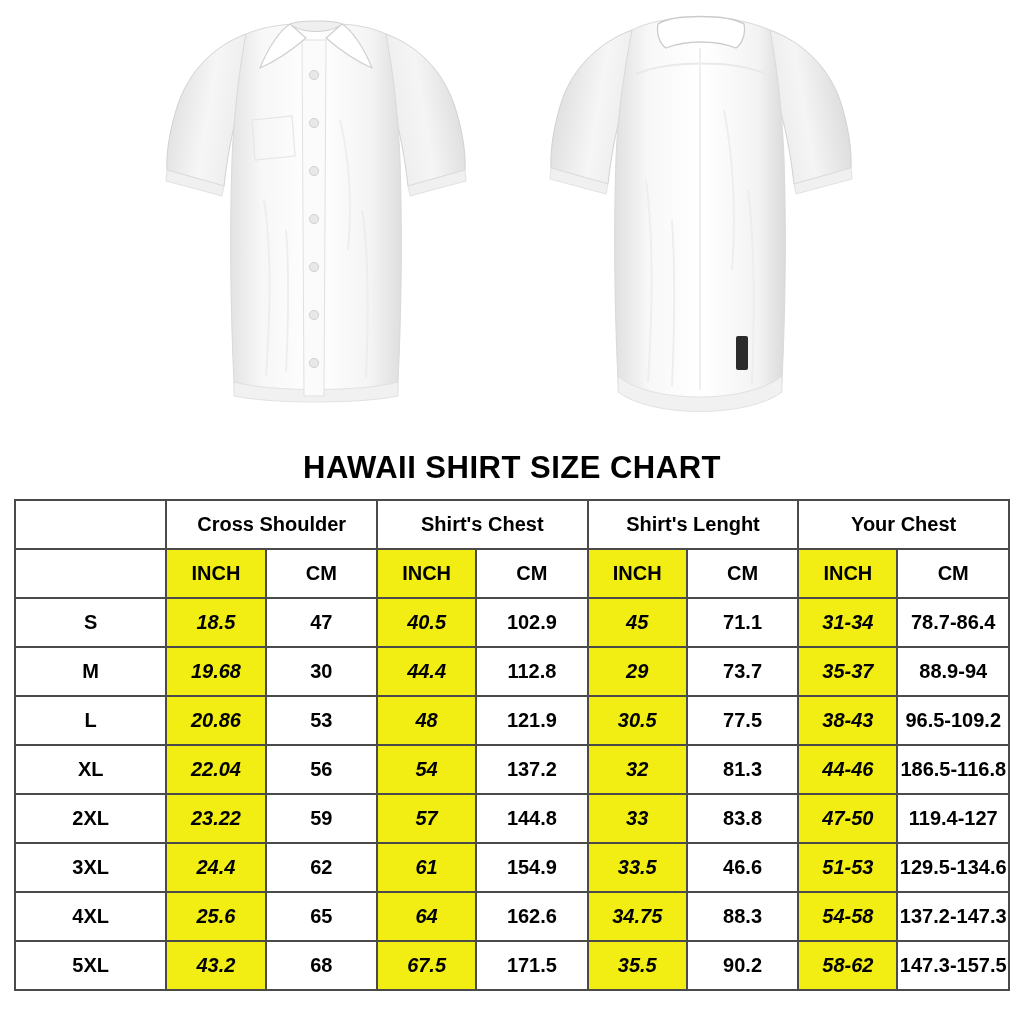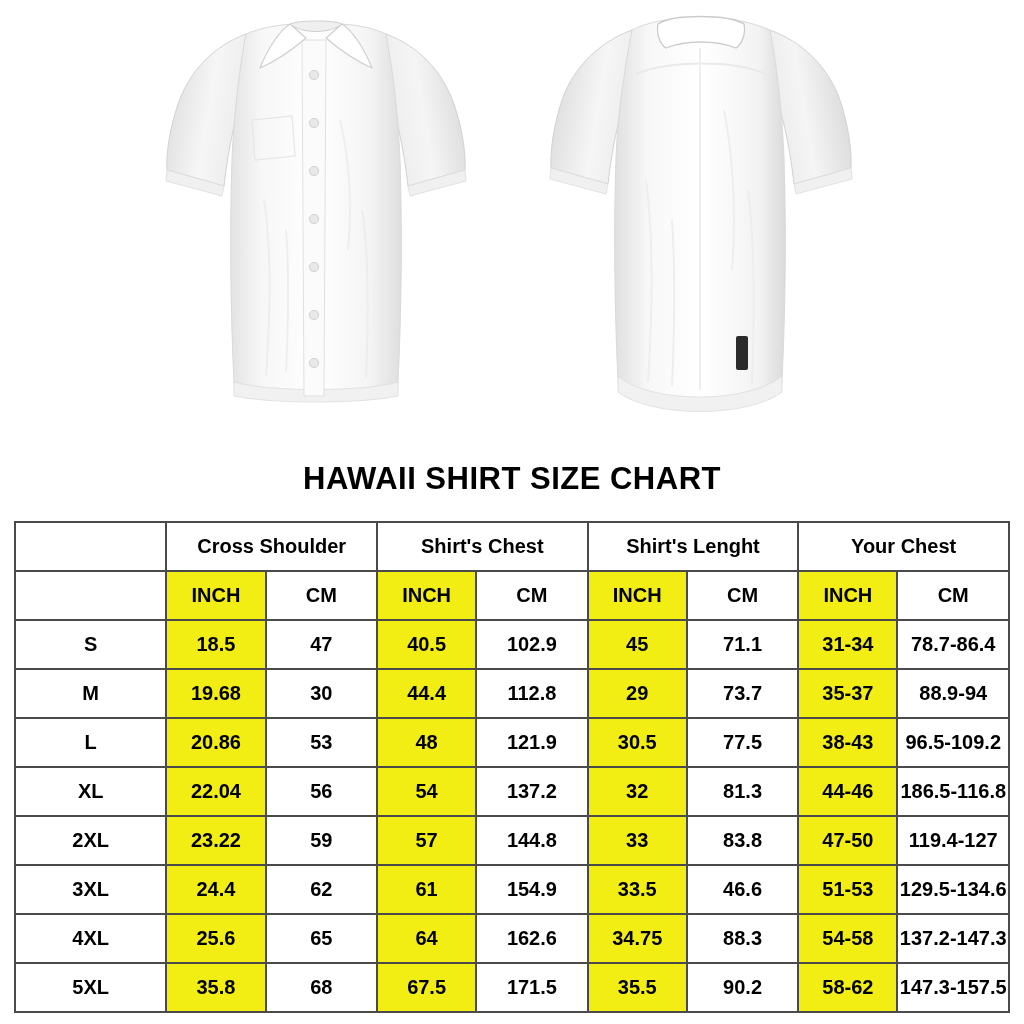--- a/index.html
+++ b/index.html
@@ -33,21 +33,21 @@
   .shirt-front { left: 140px; width: 350px; height: 440px; }
   .shirt-back  { left: 520px; width: 360px; height: 440px; }
 
   
   .chart-title {
     text-align: center;
     font-size: 31px;
     font-weight: bold;
     letter-spacing: 0.5px;
     color: #000000;
-    margin: 14px;
+    margin: 3px;
     padding: 2px 0 10px 0;
     font-family: "Liberation Sans", sans-serif;
   }
 
   
   .table-wrap {
     padding: 0 14px 0 14px;
   }
   table.size-chart {
     border-collapse: collapse;
@@ -79,20 +79,21 @@
     background: #f2ee14;
     font-size: 20px;
     margin-top: 32px;
   }
   .unit-cm {
     background: #ffffff;
     font-size: 20px;
   }
   td.cell-inch {
     background: #f2ee14;
+    font-style: italic;
   }
   td.cell-cm {
     background: #ffffff;
   }
   td.size-label {
     font-size: 22px;
     background: #ffffff;
   }
   td.small-num {
     font-size: 17px;
@@ -332,21 +333,21 @@
           <td class="cell-cm">65</td>
           <td class="cell-inch">64</td>
           <td class="cell-cm">162.6</td>
           <td class="cell-inch">34.75</td>
           <td class="cell-cm">88.3</td>
           <td class="cell-inch">54-58</td>
           <td class="cell-cm small-num">137.2-147.3</td>
         </tr>
         <tr>
           <td class="size-label">5XL</td>
-          <td class="cell-inch">35.8</td>
+          <td class="cell-inch">43.2</td>
           <td class="cell-cm">68</td>
           <td class="cell-inch">67.5</td>
           <td class="cell-cm">171.5</td>
           <td class="cell-inch">35.5</td>
           <td class="cell-cm">90.2</td>
           <td class="cell-inch">58-62</td>
           <td class="cell-cm small-num">147.3-157.5</td>
         </tr>
       </tbody>
     </table>

